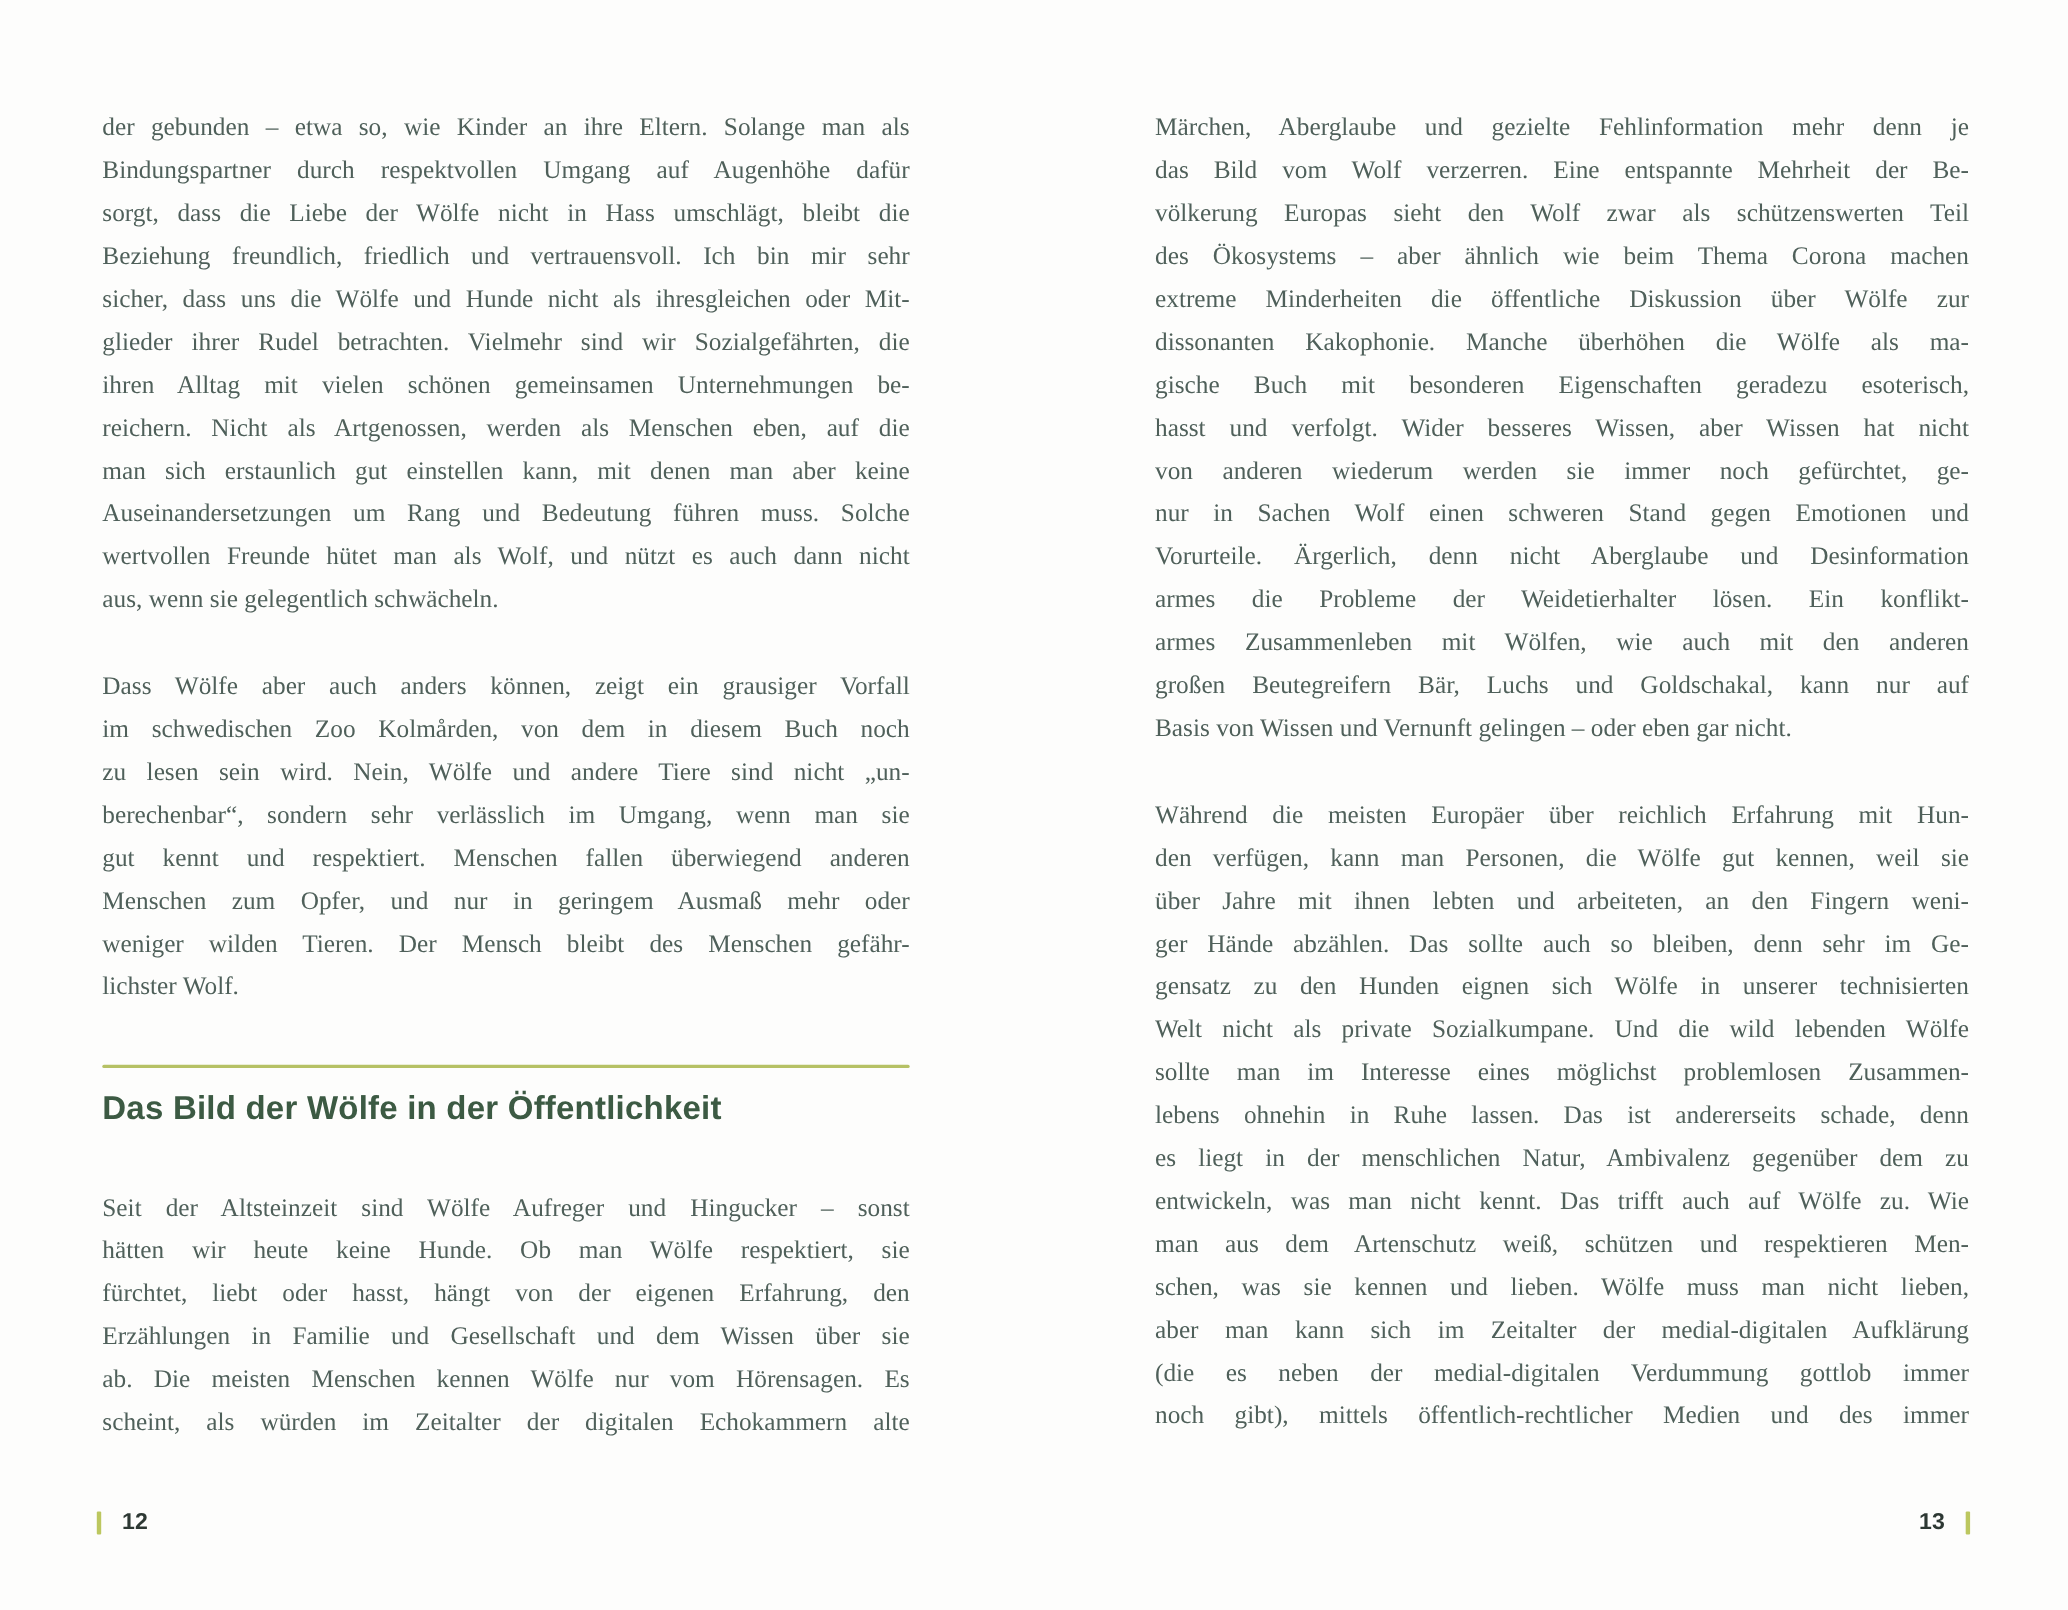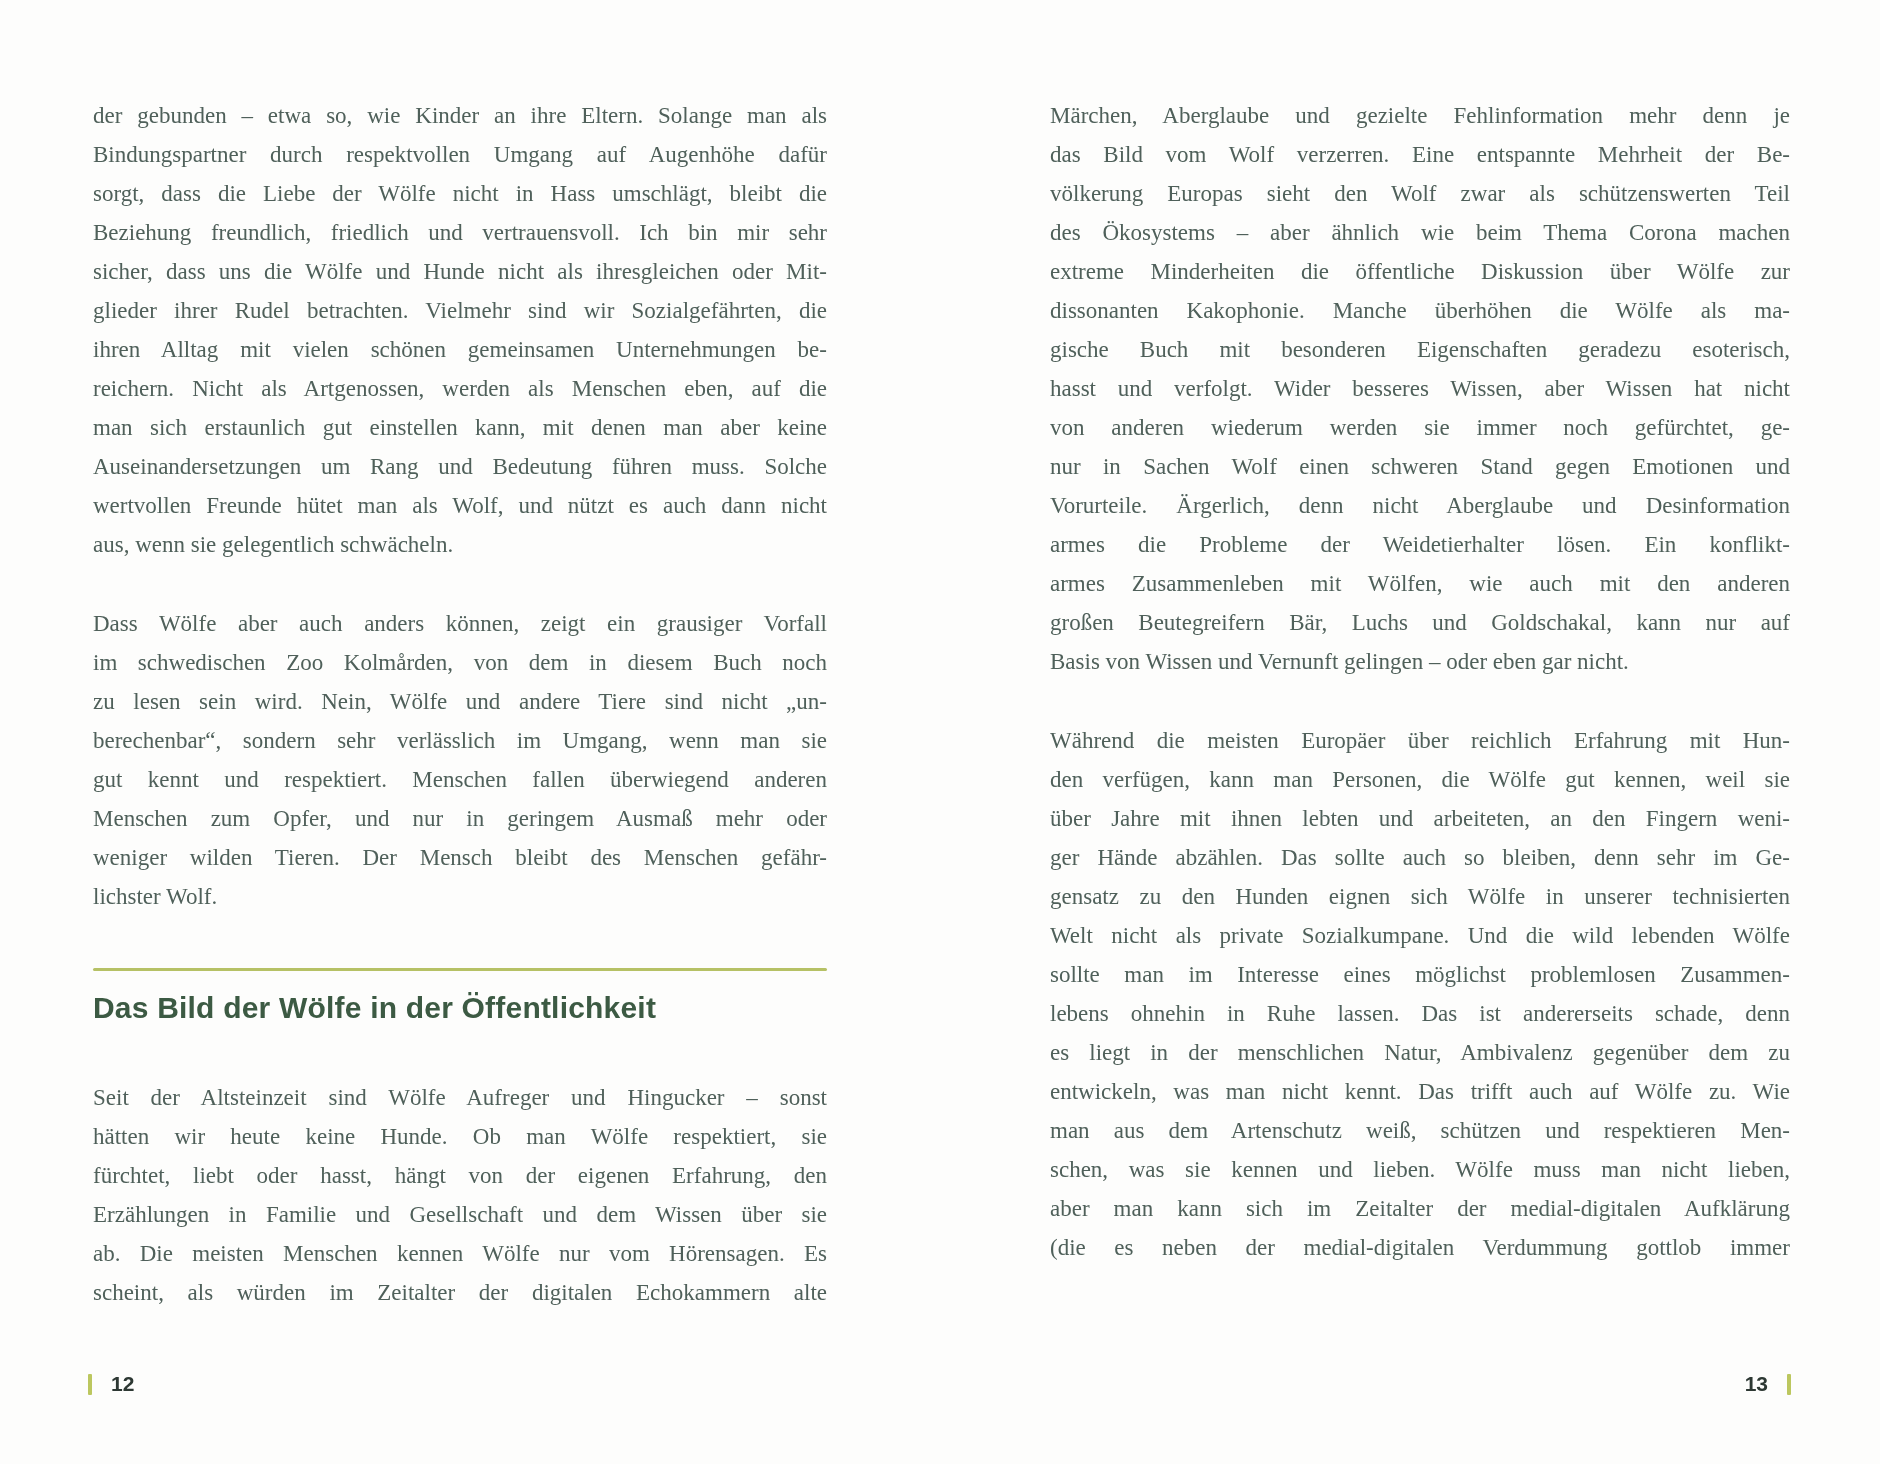--- a/index.html
+++ b/index.html
@@ -142,20 +142,21 @@
           <div class="line">gensatz zu den Hunden eignen sich Wölfe in unserer technisierten</div>
           <div class="line">Welt nicht als private Sozialkumpane. Und die wild lebenden Wölfe</div>
           <div class="line">sollte man im Interesse eines möglichst problemlosen Zusammen-</div>
           <div class="line">lebens ohnehin in Ruhe lassen. Das ist andererseits schade, denn</div>
           <div class="line">es liegt in der menschlichen Natur, Ambivalenz gegenüber dem zu</div>
           <div class="line">entwickeln, was man nicht kennt. Das trifft auch auf Wölfe zu. Wie</div>
           <div class="line">man aus dem Artenschutz weiß, schützen und respektieren Men-</div>
           <div class="line">schen, was sie kennen und lieben. Wölfe muss man nicht lieben,</div>
           <div class="line">aber man kann sich im Zeitalter der medial-digitalen Aufklärung</div>
           <div class="line">(die es neben der medial-digitalen Verdummung gottlob immer</div>
+          <div class="line">noch gibt), mittels öffentlich-rechtlicher Medien und des immer</div>
         </div>
       </div>
     <div class="pagenum pagenum-right">
       <span>13</span>
       <span class="pnbar"></span>
     </div>
   </section>
 
 </div>
 

